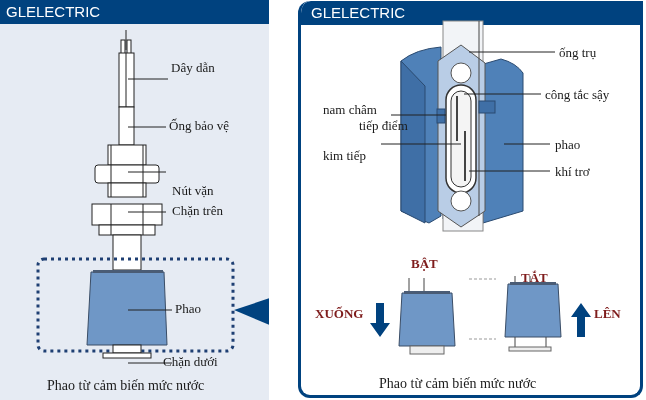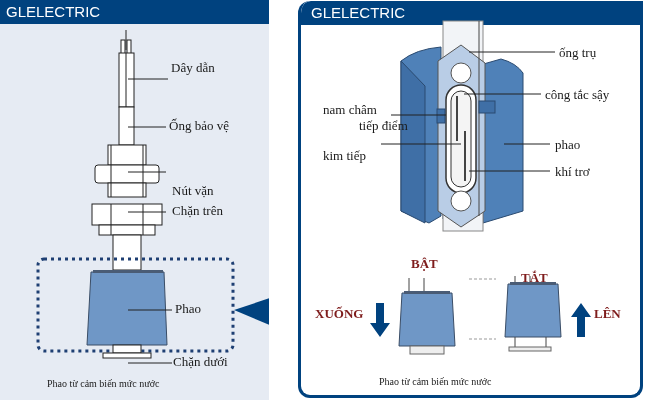--- a/index.html
+++ b/index.html
@@ -27,21 +27,21 @@
     position: absolute; left: 0; top: 0; right: 0; height: 24px;
     background: #00427f; color: #fff; border-top-left-radius: 10px;
     font-size: 15px; line-height: 24px; padding-left: 10px; box-sizing: border-box;
     font-family: "Liberation Sans", sans-serif;
   }
   .lbl {
     position: absolute; font-size: 13px; color: #1a1a1a; white-space: nowrap;
     font-family: Liberation Serif, serif;
   }
   .bold { font-weight: bold; color: #7f1d1d; }
-  .caption { font-size: 10px; }
+  .caption { font-size: 14px; }
   svg { position: absolute; left: 0; top: 0; }
 </style>
 </head>
 <body>
 
 <div class="left-panel">
   <div class="left-header">GLELECTRIC</div>
 
   <svg width="269" height="400">
 
@@ -90,21 +90,21 @@
     </g>
 
     <polygon points="234,310 300,288 300,338" fill="#00427f"></polygon>
   </svg>
 
   <span class="lbl" style="left:171px;top:60px;">Dây dẫn</span>
   <span class="lbl" style="left:169px;top:118px;">Ống bảo vệ</span>
   <span class="lbl" style="left:172px;top:163px;margin-top:20px;">Nút vặn</span>
   <span class="lbl" style="left:172px;top:203px;">Chặn trên</span>
   <span class="lbl" style="left:175px;top:301px;">Phao</span>
-  <span class="lbl" style="left:173px;top:354px;">Chặn dưới</span>
+  <span class="lbl" style="left:163px;top:354px;">Chặn dưới</span>
   <span class="lbl caption" style="left:47px;top:378px;">Phao từ cảm biến mức nước</span>
 </div>
 
 <div class="right-panel">
   <div class="right-header">GLELECTRIC</div>
 
   <svg width="345" height="397">
 
     <g>
       <path d="M100,60 Q115,48 140,46 L140,215 L128,222 L100,210 Z" fill="#4f81b8" stroke="#2a4a70"></path>

